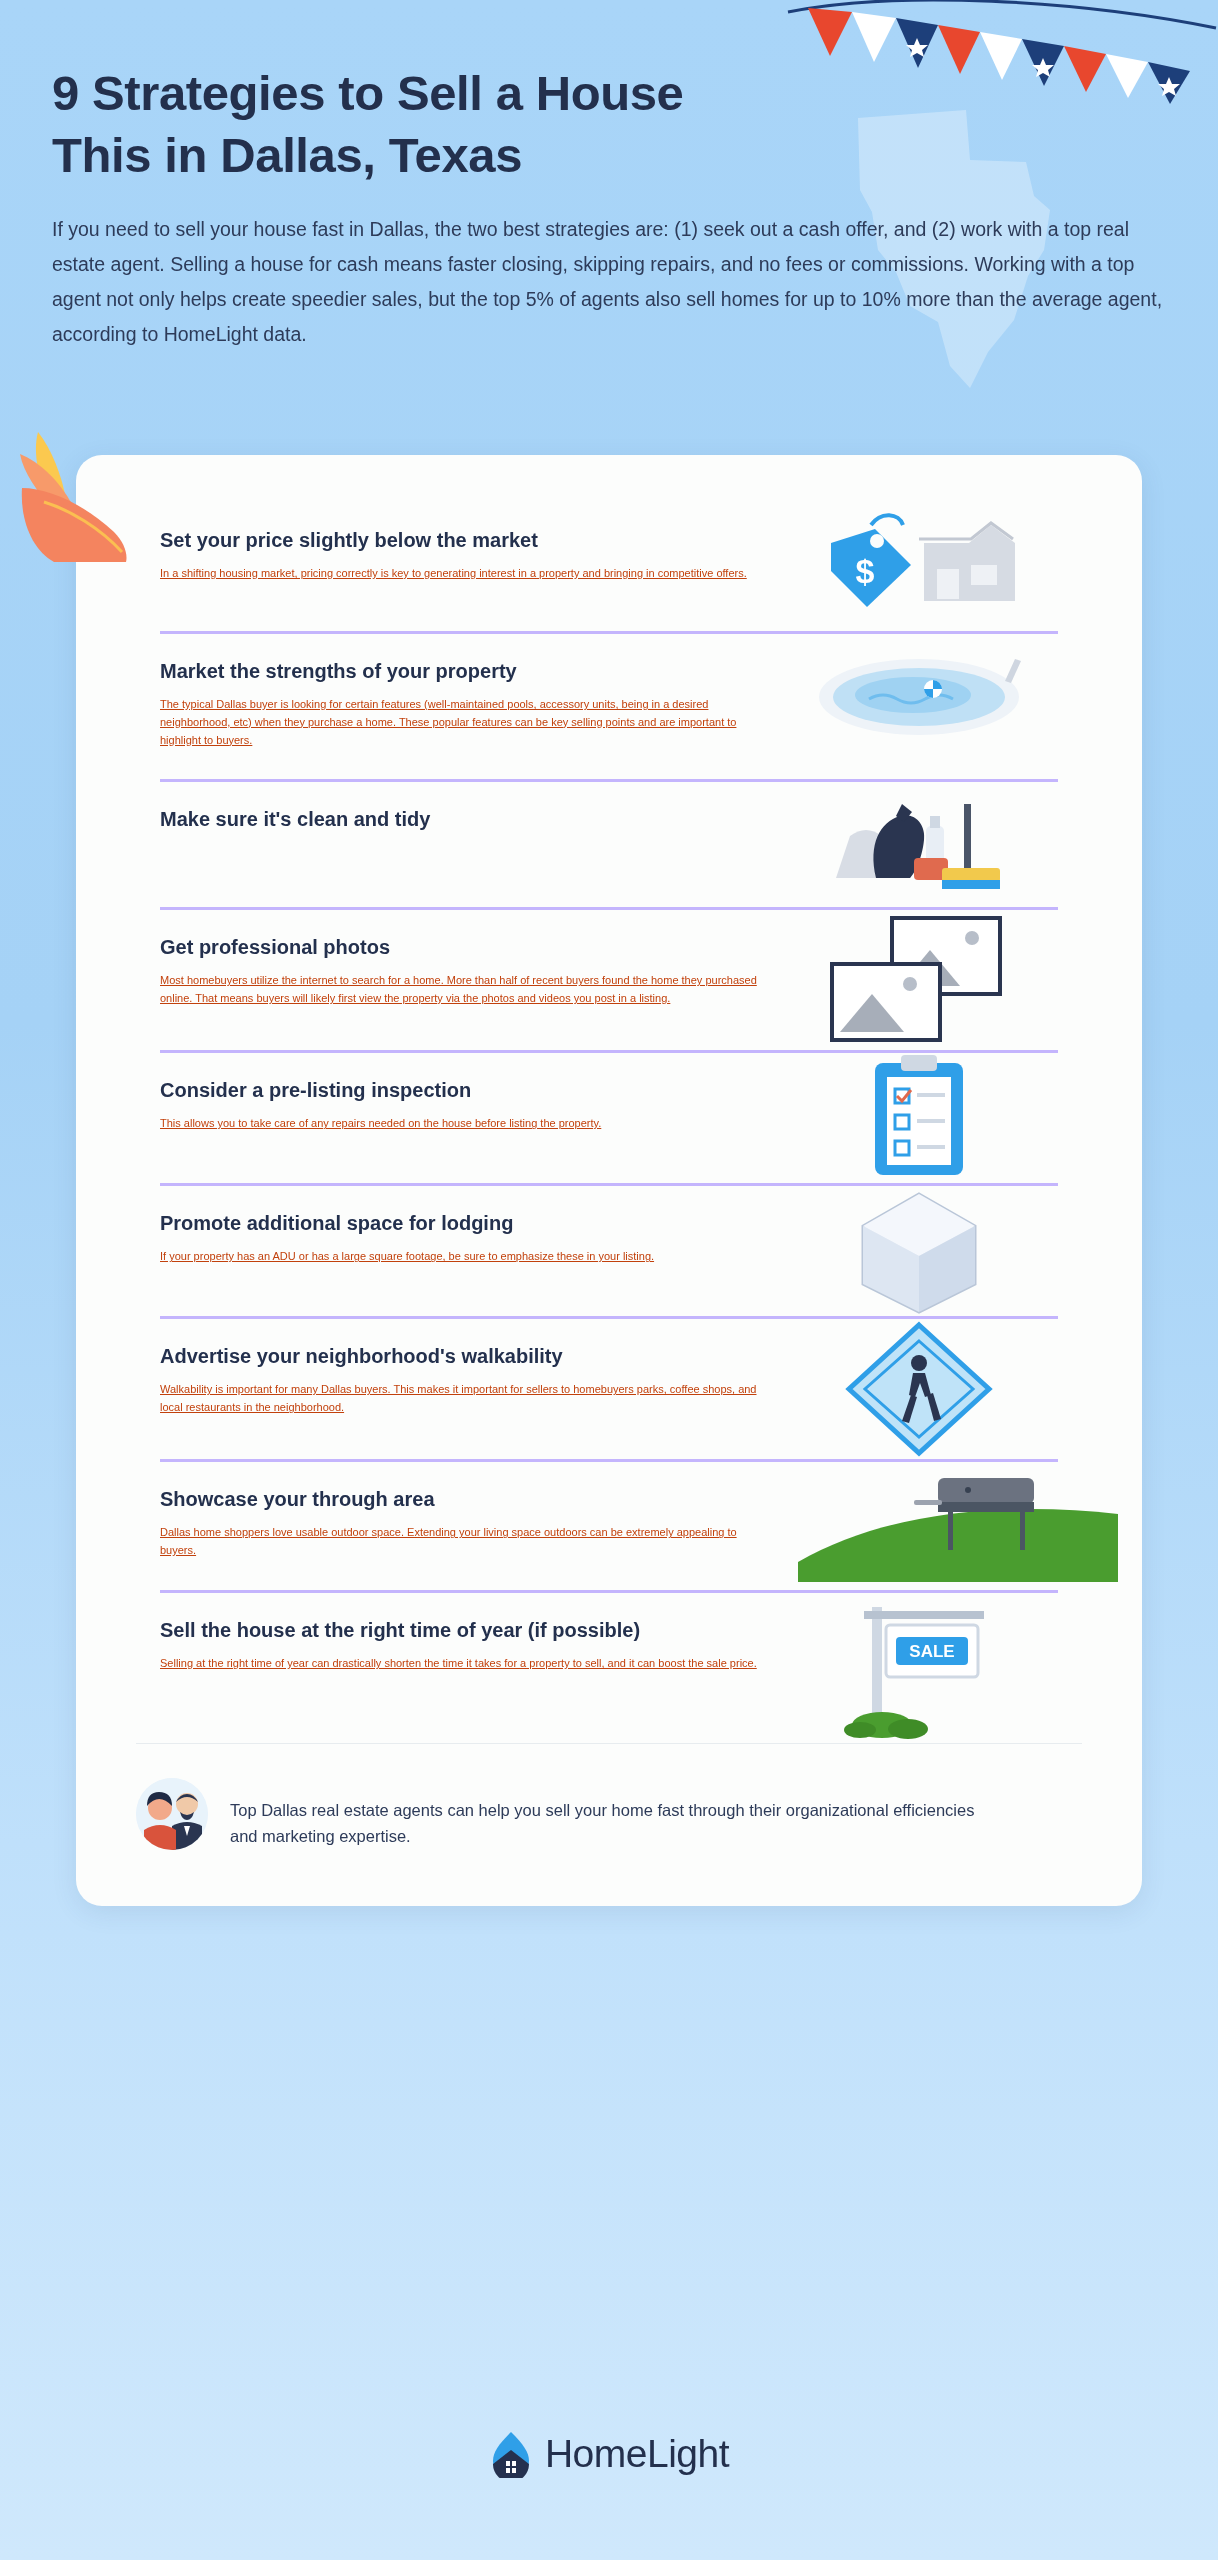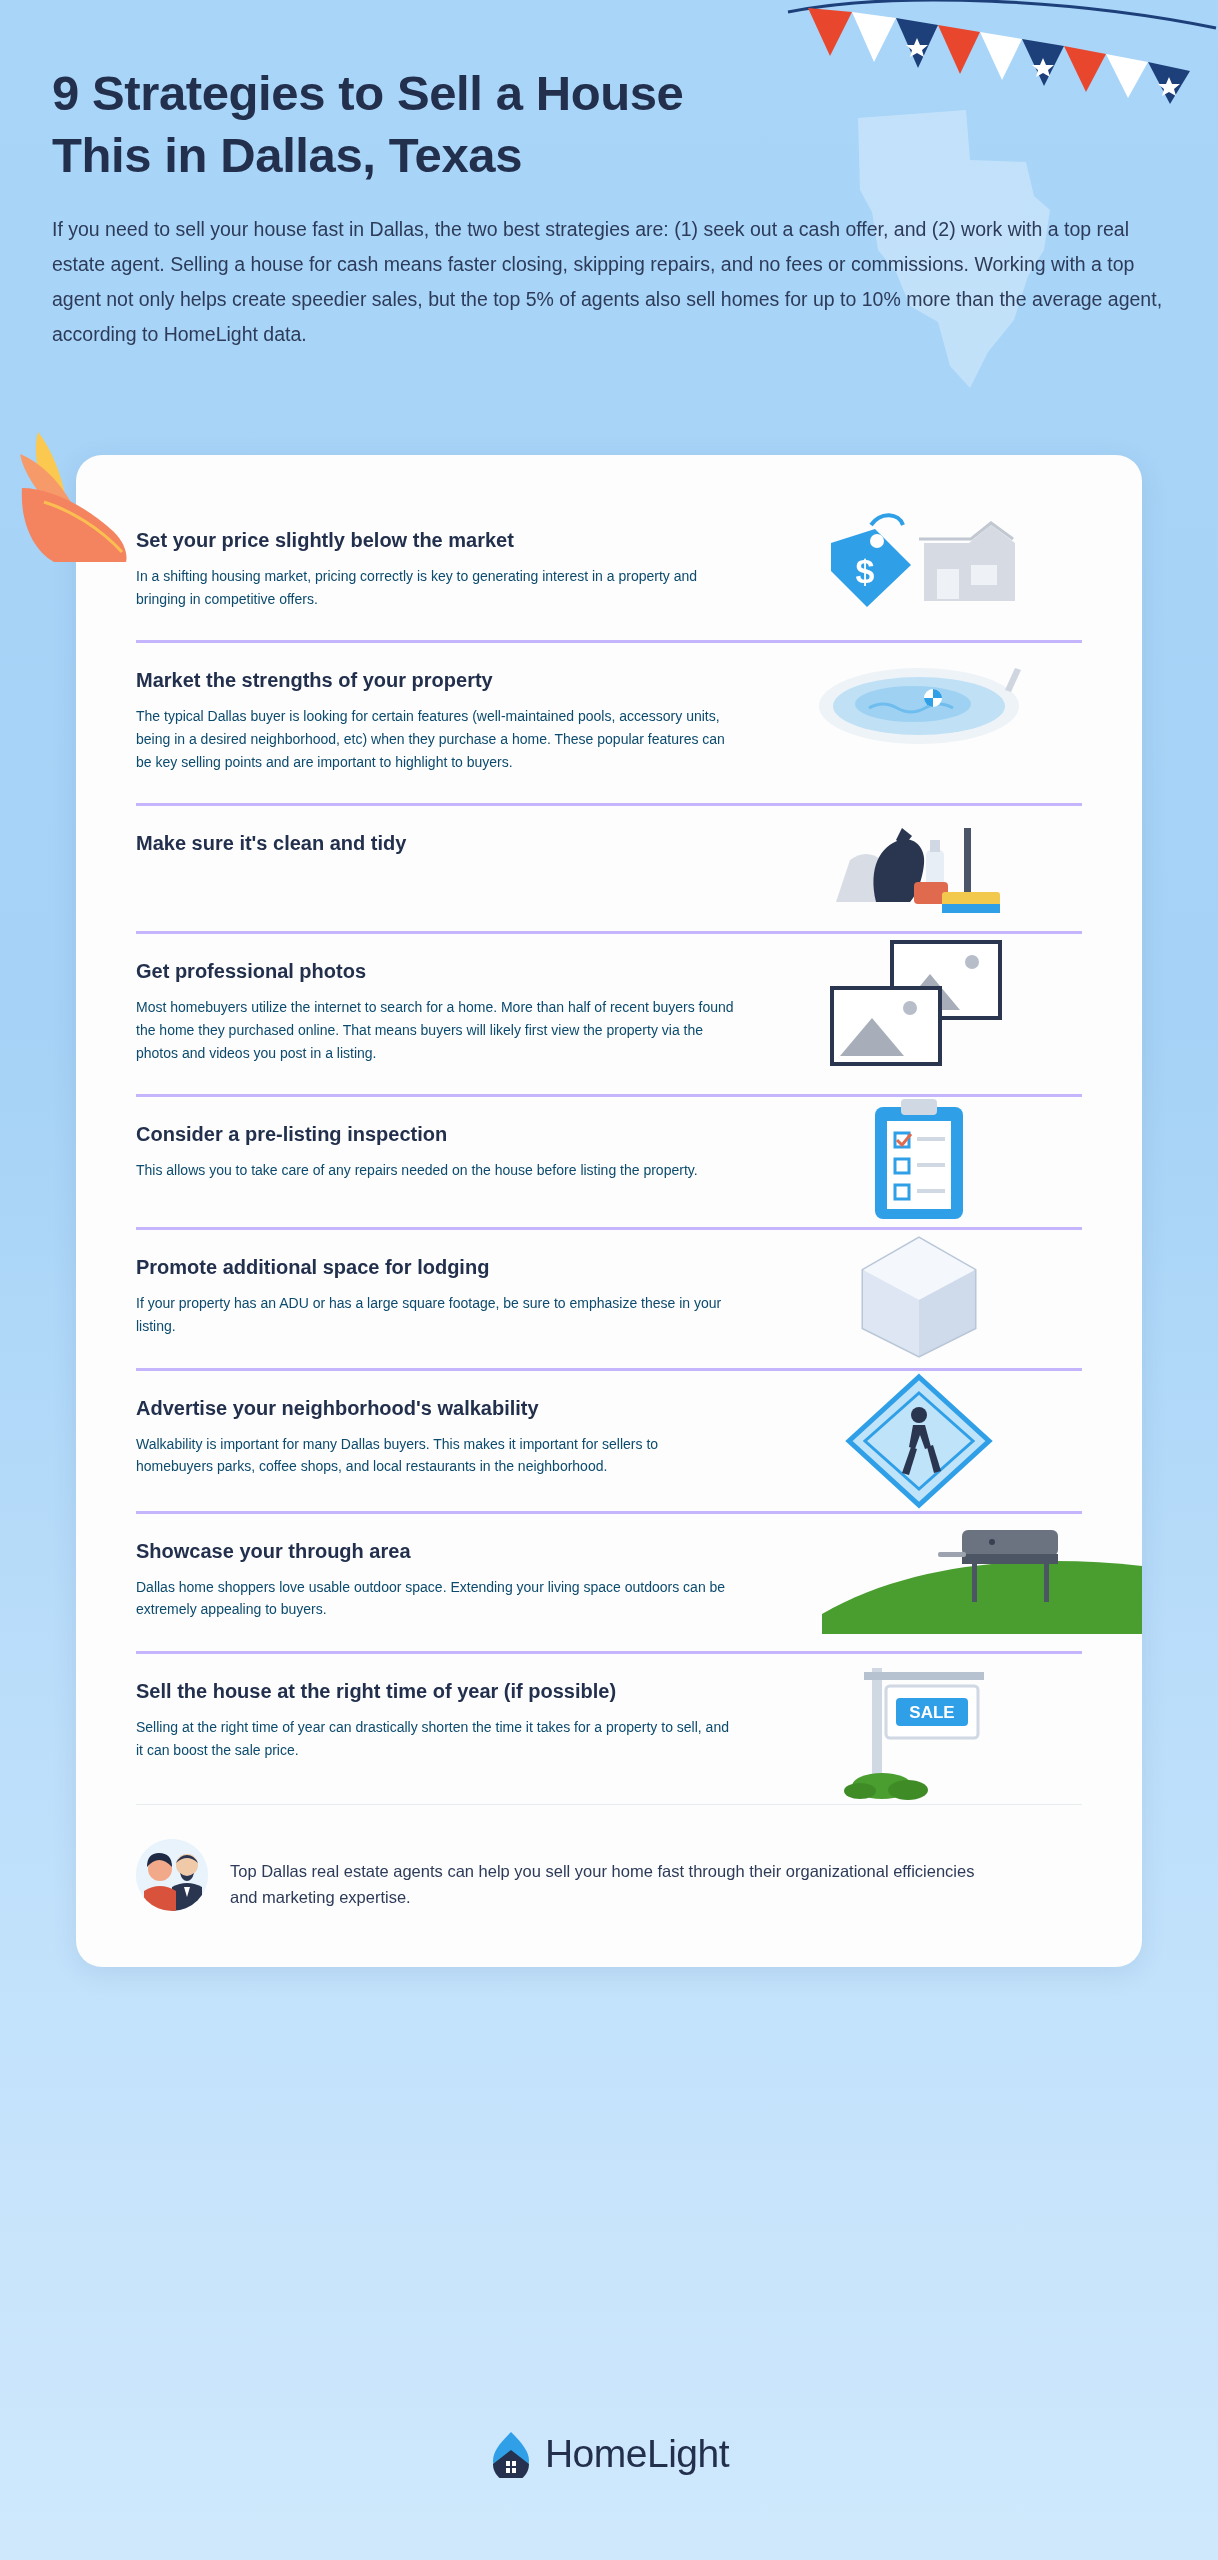--- a/index.html
+++ b/index.html
@@ -87,21 +87,21 @@
   .ribbon {
     position: absolute;
     top: 428px;
     left: 14px;
     width: 170px;
     height: 135px;
     z-index: 5;
   }
 
   
-  .tips { padding: 0 60px; }
+  .tips { padding: 0 84px; }
 
   .tip {
     display: flex;
     align-items: flex-start;
     border-top: 3px solid #c4b5fd;
     position: relative;
     min-height: 128px;
   }
   .tip:first-child { border-top: none; }
 
@@ -109,24 +109,25 @@
     flex: 0 0 620px;
     padding: 26px 0 30px 0;
   }
   .tip-heading {
     font-size: 20px;
     font-weight: bold;
     color: #23304d;
     margin-bottom: 13px;
   }
   .tip-body {
-    font-size: 14px;
+    font-size: 11px;
     line-height: 1.62;
-    color: #0c4a6e;
+    color: #c2410c;
     max-width: 600px;
+    text-decoration: underline;
   }
   .tip-art {
     flex: 1 1 auto;
     position: relative;
     display: flex;
     align-items: center;
     justify-content: center;
     min-height: 120px;
   }
   .tip-art svg { display: block; }

